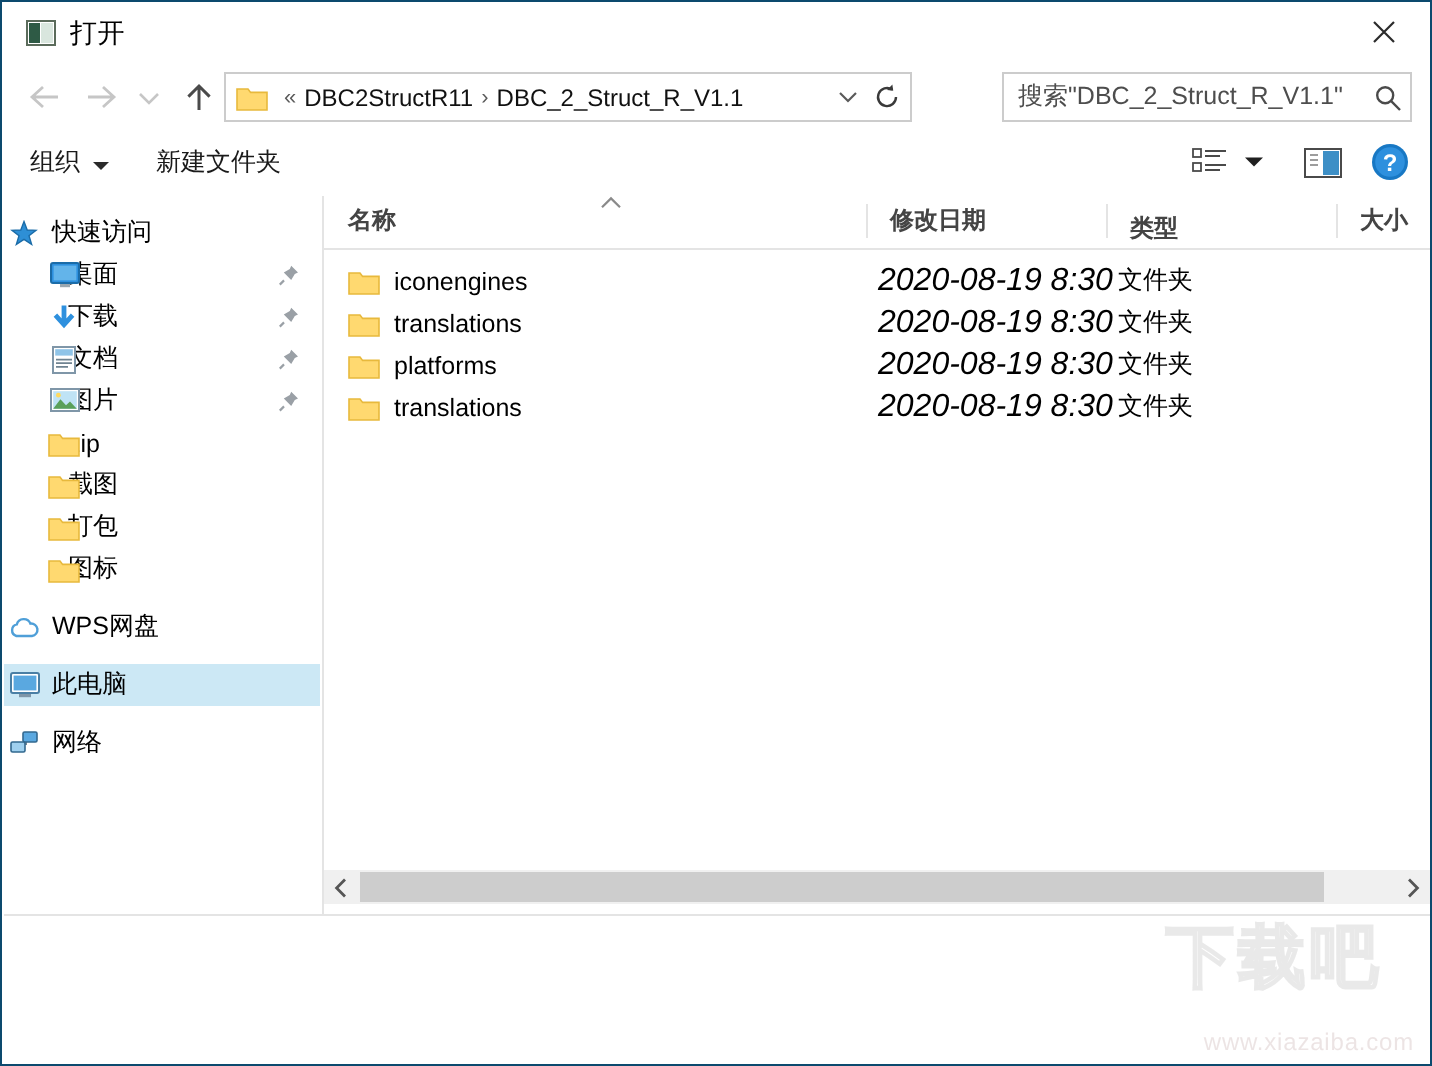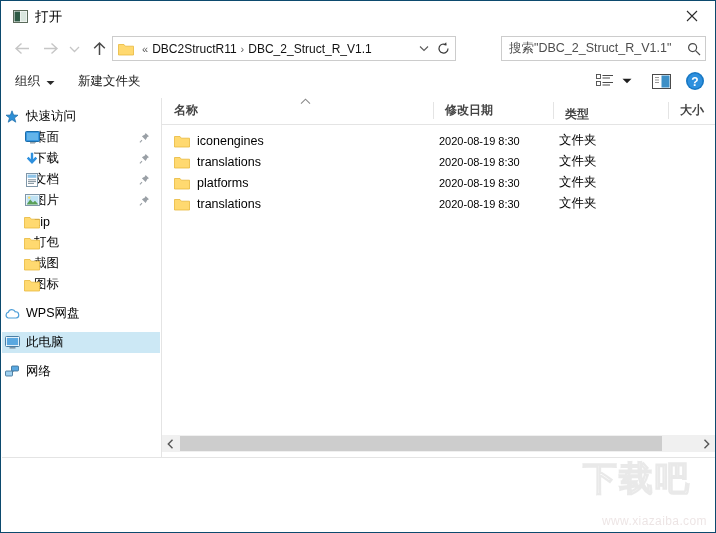--- a/index.html
+++ b/index.html
@@ -135,21 +135,21 @@
     position:absolute;left:137px;top:0px;width:12px;height:8px;
     display:flex;align-items:flex-start;justify-content:center;
   }
 
   .row{
     position:relative;height:21px;display:flex;align-items:center;cursor:default;
   }
   .cell-name{position:absolute;left:12px;display:flex;align-items:center;}
   .cell-name .fi{margin-right:7px;display:flex;}
   .cell-name .nm{font-size:12.5px;color:#000;}
-  .cell-date{position:absolute;left:277px;font-size:11px;color:#000;}
+  .cell-date{position:absolute;left:277px;font-size:16px;color:#000;font-style:italic;}
   .cell-type{position:absolute;left:397px;font-size:12.5px;color:#000;}
   .cell-size{position:absolute;left:512px;font-size:12.5px;color:#000;}
 
   
   #hscroll{
     position:absolute;left:161px;top:434px;width:553px;height:17px;
     background:#f0f0f0;
   }
   #hs-left,#hs-right{
     position:absolute;top:0;width:17px;height:17px;
@@ -394,30 +394,30 @@
       </span>
       <span class="side-label">zip</span>
     </div>
 
     <div class="side-item lvl1">
       <span class="side-ico">
         <svg width="16" height="14" viewBox="0 0 16 14">
           <path d="M0.5 2.5 L6 2.5 L7.3 4.2 L15.5 4.2 L15.5 13 L0.5 13 Z" fill="#ffd970" stroke="#e8b93c" stroke-width="0.8"></path>
         </svg>
       </span>
-      <span class="side-label">打包</span>
+      <span class="side-label">截图</span>
     </div>
 
     <div class="side-item lvl1">
       <span class="side-ico">
         <svg width="16" height="14" viewBox="0 0 16 14">
           <path d="M0.5 2.5 L6 2.5 L7.3 4.2 L15.5 4.2 L15.5 13 L0.5 13 Z" fill="#ffd970" stroke="#e8b93c" stroke-width="0.8"></path>
         </svg>
       </span>
-      <span class="side-label">截图</span>
+      <span class="side-label">打包</span>
     </div>
 
     <div class="side-item lvl1">
       <span class="side-ico">
         <svg width="16" height="14" viewBox="0 0 16 14">
           <path d="M0.5 2.5 L6 2.5 L7.3 4.2 L15.5 4.2 L15.5 13 L0.5 13 Z" fill="#ffd970" stroke="#e8b93c" stroke-width="0.8"></path>
         </svg>
       </span>
       <span class="side-label">图标</span>
     </div>

